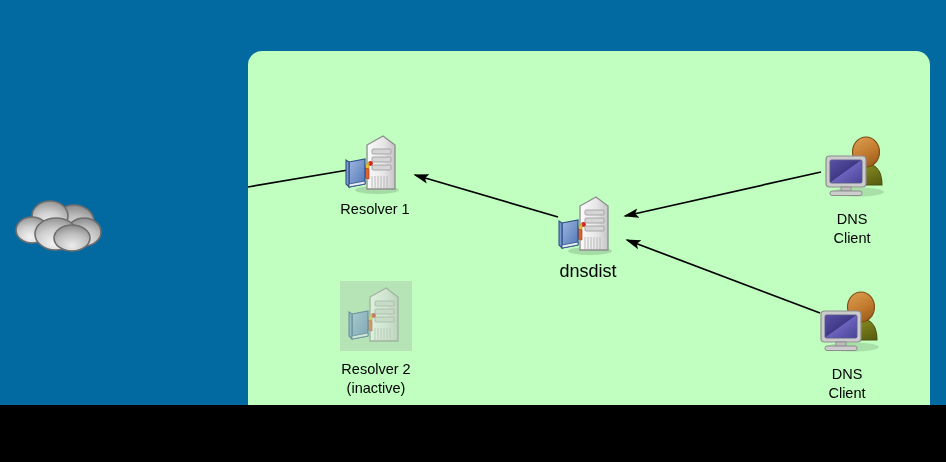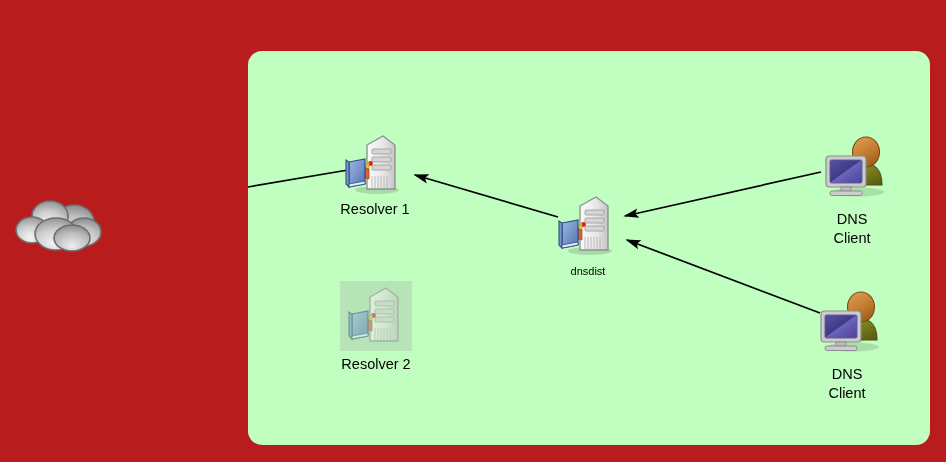--- a/index.html
+++ b/index.html
@@ -6,22 +6,22 @@
     margin: 0;
     padding: 0;
     background: #000000;
   }
   body {
     font-family: "Liberation Sans", sans-serif;
   }
   #canvas {
     position: relative;
     width: 946px;
-    height: 462px;
-    background: #b91c1c;
+    height: 405px;
+    background: #0369a1;
     overflow: hidden;
   }
   .green-zone {
     position: absolute;
     left: 248px;
     top: 51px;
     width: 682px;
     height: 394px;
     background: #c0ffc0;
     border-radius: 14px;
@@ -31,21 +31,21 @@
     text-align: center;
   }
   .node-label {
     font-size: 14.5px;
     color: #000000;
     line-height: 19px;
     white-space: nowrap;
     text-align: center;
   }
   .node-label.small {
-    font-size: 11px;
+    font-size: 18px;
     line-height: 16px;
     text-align: center;
   }
   .icon-wrap {
     position: relative;
     display: block;
     margin: 0 auto;
   }
   .inactive-bg {
     position: absolute;
@@ -189,21 +189,22 @@
           <line x1="41" y1="44" x2="41" y2="56"></line>
             <line x1="44" y1="44" x2="44" y2="56"></line>
         </g>
         <path d="M22,34 L22,36 L26,37 L26,30 Z" fill="#e8c13a" stroke="#b79420" stroke-width="0.7"></path>
         <path d="M22,36 L22,46 L26,47 L26,37 Z" fill="#e06030" stroke="#a8431f" stroke-width="0.7"></path>
         <path d="M6,30 L22,27 L22,52 L6,55 Z" fill="url(#book2)" stroke="#2f4f85" stroke-width="1.2"></path>
         <path d="M6,30 L6,55 L3,52 L3,28 Z" fill="#7b9bd0" stroke="#2f4f85" stroke-width="1.1"></path>
         <path d="M6,52 L22,49 L22,52 L6,55 Z" fill="#e9eef7" stroke="#2f4f85" stroke-width="0.8"></path>
       </svg>
     </span>
-    <div class="node-label" style="">Resolver 2</div>
+    <div class="node-label" style="margin-top:5px;">Resolver 2</div>
+    <div class="node-label">(inactive)</div>
   </div>
 
   <div class="node" style="left:528px; top:193px; width:120px;">
     <span class="icon-wrap">
       <svg width="64" height="64" viewBox="0 0 64 64">
         <defs>
           <linearGradient id="tower3" x1="0" y1="0" x2="1" y2="0">
             <stop offset="0%" stop-color="#fbfbfb"></stop>
             <stop offset="60%" stop-color="#e6e6e6"></stop>
             <stop offset="100%" stop-color="#c4c4c4"></stop>

